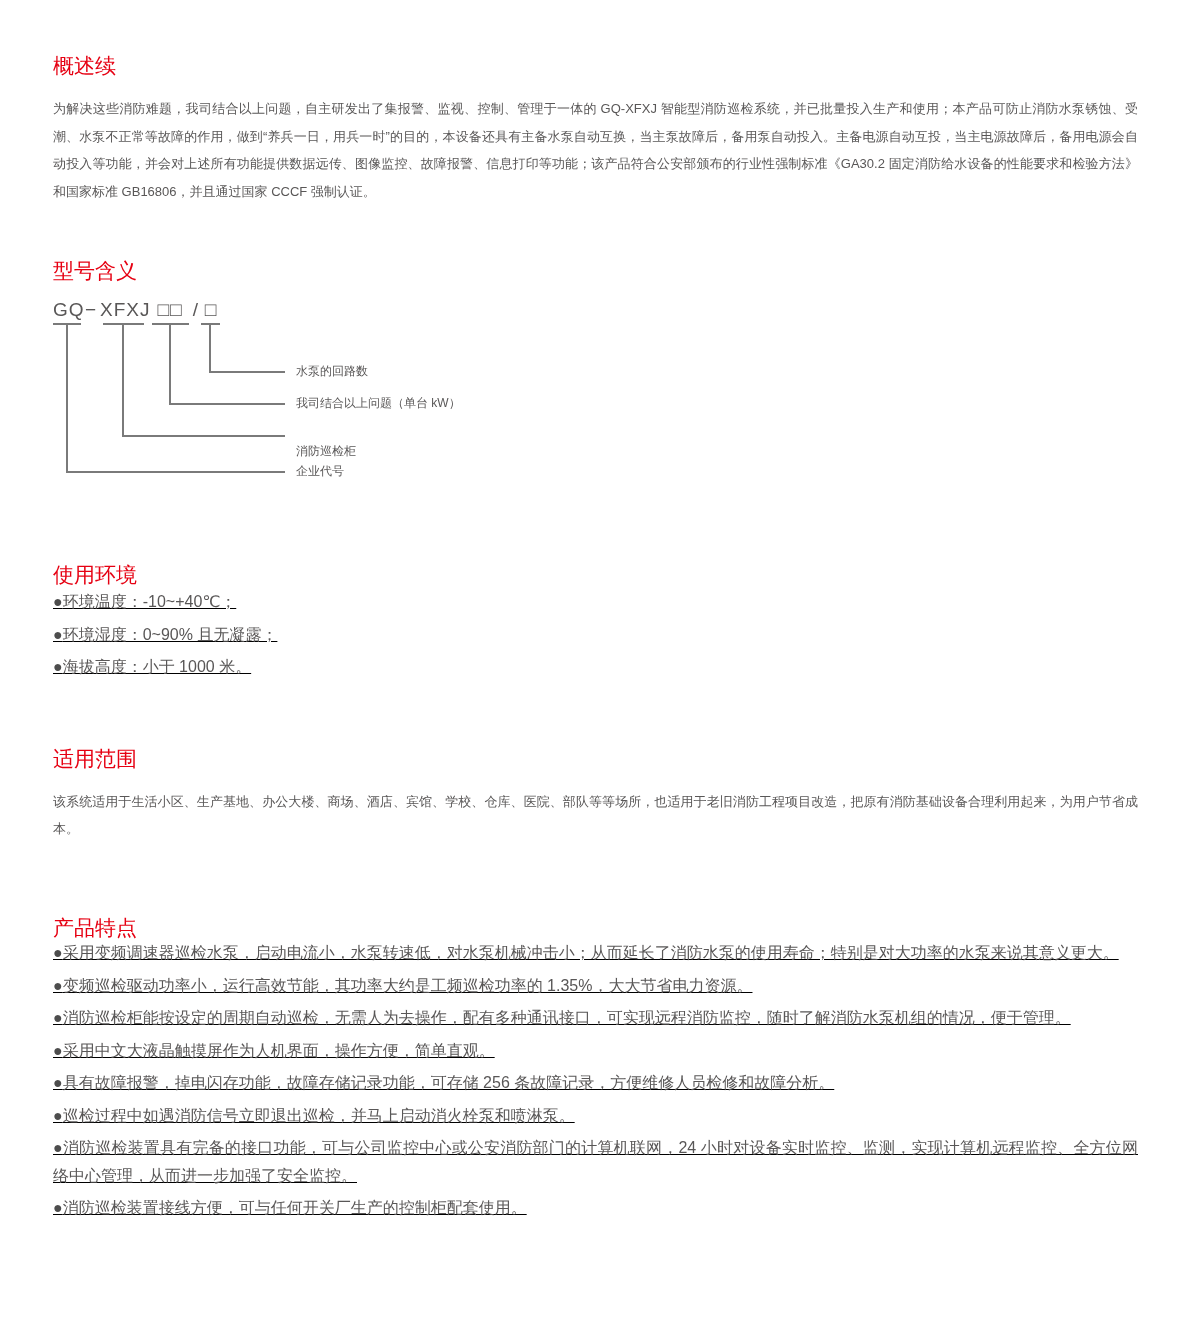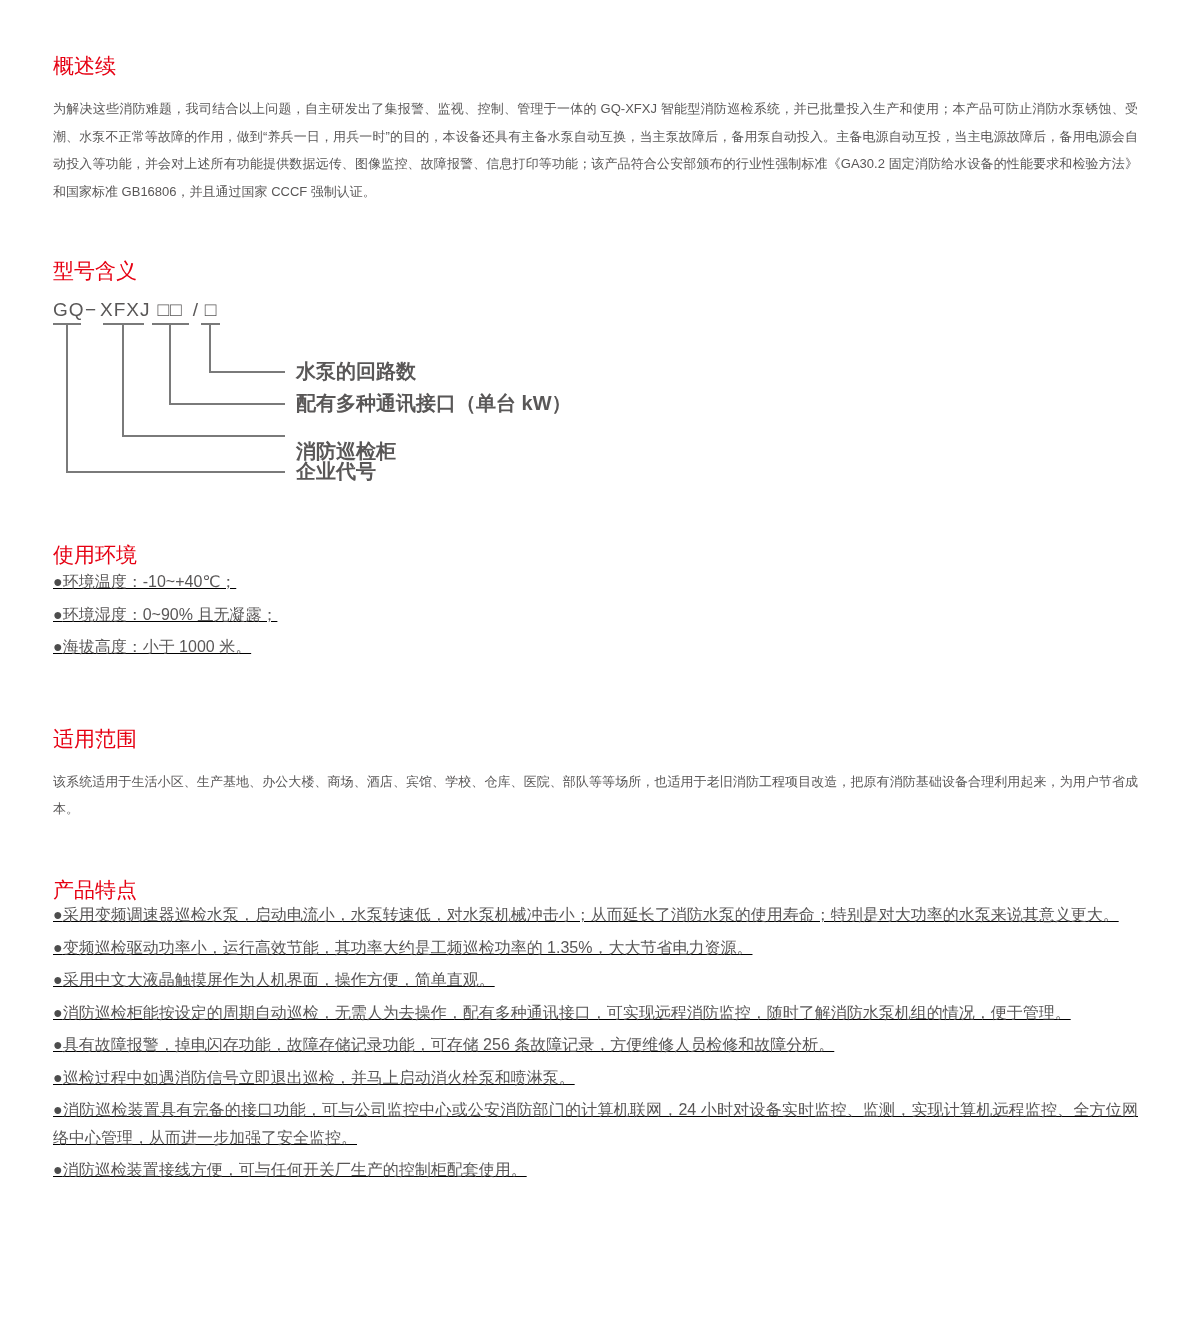--- a/index.html
+++ b/index.html
@@ -53,48 +53,47 @@
     background: #7a7a7a;
   }
   .hline {
     position: absolute;
     height: 2px;
     background: #7a7a7a;
   }
   .dg-label {
     position: absolute;
     left: 243px;
-    font-size: 20px;
+    font-size: 12px;
     line-height: 20px;
     color: #595757;
     white-space: nowrap;
-    font-weight: bold;
   }
   
   ul.plain { list-style: none; margin: 0; padding: 0; text-decoration: underline; }
   .env-list { margin-top: 22px; }
   .env-list li {
     font-size: 16px;
     line-height: 32.5px;
     color: #595757;
   }
   .feature-list { margin-top: 22px; }
   .feature-list li {
     font-size: 16px;
     line-height: 27.5px;
     margin-bottom: 5px;
     color: #595757;
     text-align: justify;
   }
   .bullet { color: #4d4d4d; }
   
   .sec-model   { margin-top: 55px; }
-  .sec-env     { margin-top: 60px; }
+  .sec-env     { margin-top: 80px; }
   .sec-scope   { margin-top: 64px; }
-  .sec-feature { margin-top: 56px; }
+  .sec-feature { margin-top: 74px; }
 </style>
 </head>
 <body>
 
 <div class="page">
 
   <section class="sec-overview">
     <h2 class="sec-heading">概述续</h2>
     <p class="body-text">为解决这些消防难题，我司结合以上问题，自主研发出了集报警、监视、控制、管理于一体的 GQ-XFXJ 智能型消防巡检系统，并已批量投入生产和使用；本产品可防止消防水泵锈蚀、受潮、水泵不正常等故障的作用，做到“养兵一日，用兵一时”的目的，本设备还具有主备水泵自动互换，当主泵故障后，备用泵自动投入。主备电源自动互投，当主电源故障后，备用电源会自动投入等功能，并会对上述所有功能提供数据远传、图像监控、故障报警、信息打印等功能；该产品符合公安部颁布的行业性强制标准《GA30.2 固定消防给水设备的性能要求和检验方法》和国家标准 GB16806，并且通过国家 CCCF 强制认证。</p>
   </section>
@@ -120,21 +119,21 @@
       <span class="vline" style="left:69px;  top:24px; height:114px;"></span>
       <span class="vline" style="left:116px; top:24px; height:82px;"></span>
       <span class="vline" style="left:156px; top:24px; height:50px;"></span>
 
       <span class="hline" style="left:156px; top:72px;  width:76px;"></span>
       <span class="hline" style="left:116px; top:104px; width:116px;"></span>
       <span class="hline" style="left:69px;  top:136px; width:163px;"></span>
       <span class="hline" style="left:13px;  top:172px; width:219px;"></span>
 
       <span class="dg-label" style="top:62px;">水泵的回路数</span>
-      <span class="dg-label" style="top:94px;">配有多种通讯接口（单台 kW）</span>
+      <span class="dg-label" style="top:94px;">我司结合以上问题（单台 kW）</span>
       <span class="dg-label" style="top:142px;">消防巡检柜</span>
       <span class="dg-label" style="top:162px;">企业代号</span>
     </div>
   </section>
 
   <section class="sec-env">
     <h2 class="sec-heading">使用环境</h2>
     <ul class="plain env-list">
       <li><span class="bullet">●</span><span>环境温度：-10~+40℃；</span></li>
       <li><span class="bullet">●</span><span>环境湿度：0~90% 且无凝露；</span></li>
@@ -145,22 +144,22 @@
   <section class="sec-scope">
     <h2 class="sec-heading">适用范围</h2>
     <p class="body-text">该系统适用于生活小区、生产基地、办公大楼、商场、酒店、宾馆、学校、仓库、医院、部队等等场所，也适用于老旧消防工程项目改造，把原有消防基础设备合理利用起来，为用户节省成本。</p>
   </section>
 
   <section class="sec-feature">
     <h2 class="sec-heading">产品特点</h2>
     <ul class="plain feature-list">
       <li><span class="bullet">●</span><span>采用变频调速器巡检水泵，启动电流小，水泵转速低，对水泵机械冲击小；从而延长了消防水泵的使用寿命；特别是对大功率的水泵来说其意义更大。</span></li>
       <li><span class="bullet">●</span><span>变频巡检驱动功率小，运行高效节能，其功率大约是工频巡检功率的 1.35%，大大节省电力资源。</span></li>
+      <li><span class="bullet">●</span><span>消防巡检柜能按设定的周期自动巡检，无需人为去操作，配有多种通讯接口，可实现远程消防监控，随时了解消防水泵机组的情况，便于管理。</span></li>
       <li><span class="bullet">●</span><span>采用中文大液晶触摸屏作为人机界面，操作方便，简单直观。</span></li>
-      <li><span class="bullet">●</span><span>消防巡检柜能按设定的周期自动巡检，无需人为去操作，配有多种通讯接口，可实现远程消防监控，随时了解消防水泵机组的情况，便于管理。</span></li>
       <li><span class="bullet">●</span><span>具有故障报警，掉电闪存功能，故障存储记录功能，可存储 256 条故障记录，方便维修人员检修和故障分析。</span></li>
       <li><span class="bullet">●</span><span>巡检过程中如遇消防信号立即退出巡检，并马上启动消火栓泵和喷淋泵。</span></li>
       <li><span class="bullet">●</span><span>消防巡检装置具有完备的接口功能，可与公司监控中心或公安消防部门的计算机联网，24 小时对设备实时监控、监测，实现计算机远程监控、全方位网络中心管理，从而进一步加强了安全监控。</span></li>
       <li><span class="bullet">●</span><span>消防巡检装置接线方便，可与任何开关厂生产的控制柜配套使用。</span></li>
     </ul>
   </section>
 
 </div>
 
 </body></html>

